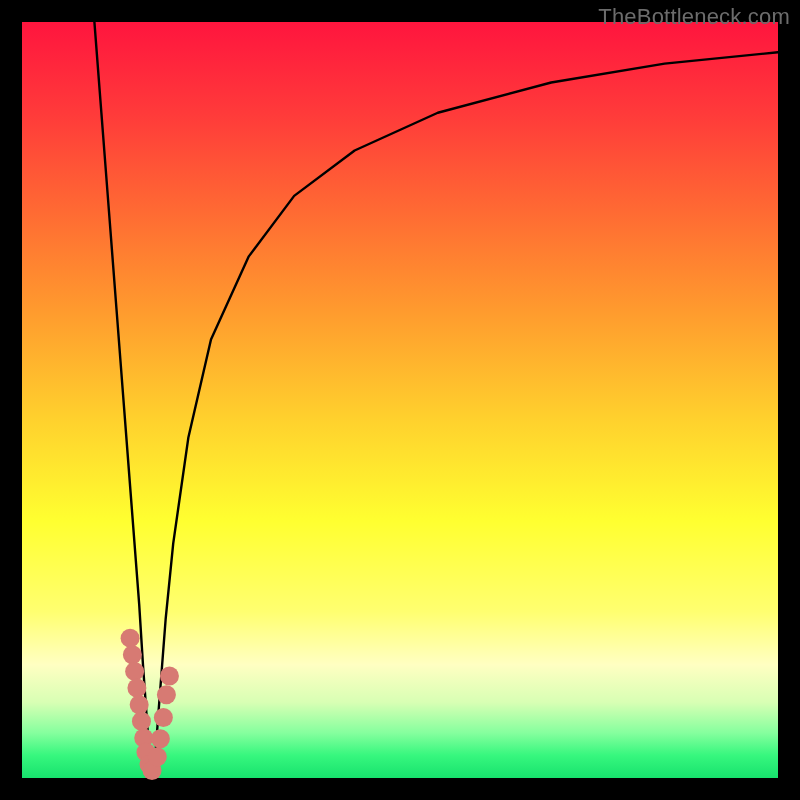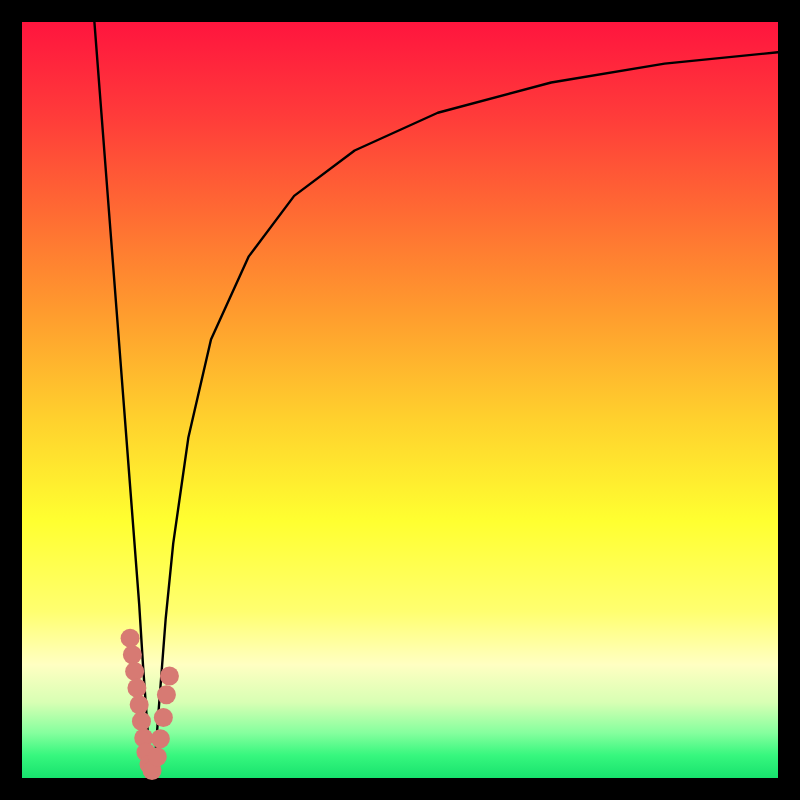--- a/index.html
+++ b/index.html
@@ -83,13 +83,14 @@
           <circle cx="127.01" cy="742.39" r="9.5" fill="#d77a73"></circle>
           <circle cx="130.03" cy="748.44" r="9.5" fill="#d77a73"></circle>
           <circle cx="135.32" cy="734.83" r="9.5" fill="#d77a73"></circle>
           <circle cx="138.35" cy="716.69" r="9.5" fill="#d77a73"></circle>
           <circle cx="141.37" cy="695.52" r="9.5" fill="#d77a73"></circle>
           <circle cx="144.40" cy="672.84" r="9.5" fill="#d77a73"></circle>
           <circle cx="147.42" cy="653.94" r="9.5" fill="#d77a73"></circle>
         </g>
     </svg>
   </div>
+  <div class="watermark">TheBottleneck.com</div>
 </div>
 
 </body></html>

